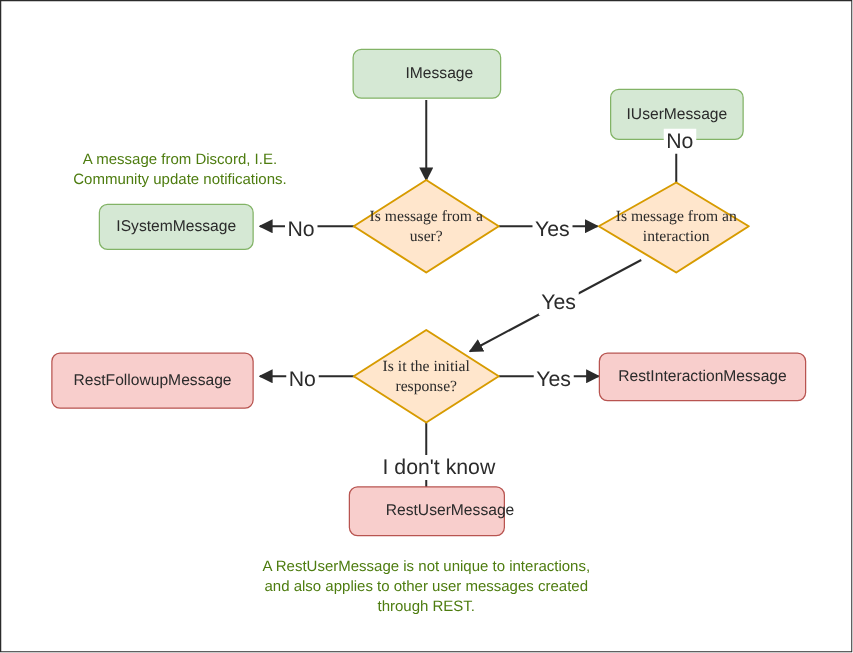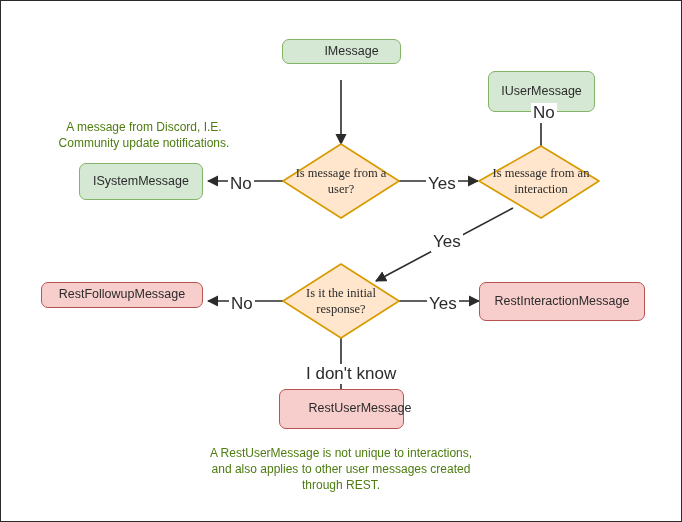--- a/index.html
+++ b/index.html
@@ -104,33 +104,33 @@
 
     <line x1="398" y1="300" x2="478" y2="300" stroke="#2b2b2b" stroke-width="1.6" marker-end="url(#arrow)"></line>
 
     <line x1="340" y1="337" x2="340" y2="399" stroke="#2b2b2b" stroke-width="1.6" marker-end="url(#arrow)"></line>
 
     <polygon points="340,143 398,180 340,217 282,180" fill="#ffe6cc" stroke="#d79b00" stroke-width="1.6" stroke-linejoin="round"></polygon>
     <polygon points="540,145 598,180 540,217 478,180" fill="#ffe6cc" stroke="#d79b00" stroke-width="1.6" stroke-linejoin="round"></polygon>
     <polygon points="340,263 398,300 340,337 282,300" fill="#ffe6cc" stroke="#d79b00" stroke-width="1.6" stroke-linejoin="round"></polygon>
   </svg>
 
-  <div class="node green" style="left:281px; top:38px; width:119px; height:25px;padding-left:20px;">
+  <div class="node green" style="left:281px; top:38px; width:119px; height:40px;padding-left:20px;">
     <span>IMessage</span>
   </div>
 
   <div class="node green" style="left:487px; top:38px; width:107px; height:41px;margin-top:32px;">
     <span>IUserMessage</span>
   </div>
 
   <div class="node green" style="left:78px; top:162px; width:124px; height:37px;">
     <span>ISystemMessage</span>
   </div>
 
-  <div class="node pink" style="left:40px; top:281px; width:162px; height:26px;">
+  <div class="node pink" style="left:40px; top:281px; width:162px; height:45px;">
     <span>RestFollowupMessage</span>
   </div>
 
   <div class="node pink" style="left:478px; top:281px; width:166px; height:39px;">
     <span>RestInteractionMessage</span>
   </div>
 
   <div class="node pink" style="left:278px; top:388px; width:125px; height:40px;padding-left:37px;">
     <span>RestUserMessage</span>
   </div>

